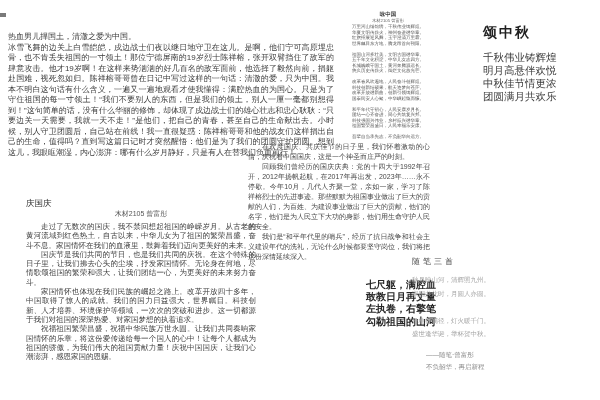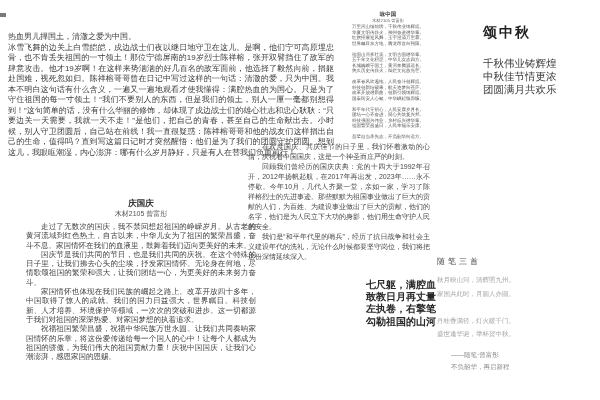--- a/index.html
+++ b/index.html
@@ -21,47 +21,47 @@
   .blockB{left:344px;top:10px;width:88px;height:130px;overflow:hidden;}
   .b-inner{width:176px;transform:scale(.5);transform-origin:0 0;
            text-align:center;color:#555;}
   .b-title{font-size:11px;font-weight:bold;color:#444;line-height:14px;}
   .b-author{font-size:8.5px;color:#666;line-height:12px;margin-bottom:2px;}
   .b-line{font-size:9px;line-height:11px;white-space:nowrap;}
 
   
   .blockC{left:483px;top:24px;width:110px;color:#333;}
   .c-title{font-size:14px;font-weight:700;color:#1f1f1f;letter-spacing:2px;
-           margin-bottom:15px;}
+           margin-bottom:9px;}
   .c-line{font-size:10.5px;line-height:13px;white-space:nowrap;color:#3a3a3a;}
 
   
   .blockD{left:248px;top:142px;width:182px;color:#474747;font-size:7px;
           line-height:10px;text-align:justify;}
   .blockD p{text-indent:2em;margin:0;}
 
   
   .blockE{left:26px;top:197px;width:230px;color:#3c3c3c;}
-  .e-title{text-align:center;font-size:8.5px;font-weight:bold;color:#333;
+  .e-title{text-align:left;font-size:8.5px;font-weight:normal;color:#333;
            line-height:12px;}
   .e-author{text-align:center;font-size:7px;color:#555;line-height:10px;
             margin-bottom:3px;}
   .e-body{font-size:7.5px;line-height:9.3px;text-align:justify;}
   .e-body p{text-indent:2em;margin:0;}
 
   
   .blockG{left:460px;top:158px;width:140px;color:#1b1b1b;}
   .g-line{font-size:12px;line-height:15.5px;letter-spacing:.5px;white-space:nowrap;}
 
   
   .blockH{left:366px;top:279px;width:95px;color:#262626;font-weight:bold;}
   .h-line{font-size:10px;line-height:12.2px;white-space:nowrap;}
 
   
-  .blockI{left:437px;top:256px;width:110px;}
+  .blockI{left:412px;top:256px;width:110px;}
   .i-title{font-size:8px;color:#4a4a4a;letter-spacing:3px;margin-bottom:6px;}
   .i-line{font-size:6.5px;line-height:13.5px;color:#a3a3a3;white-space:nowrap;}
   .i-sig{margin-top:8px;padding-left:14px;}
   .i-sig div{font-size:6.5px;line-height:12px;color:#8a8a8a;white-space:nowrap;}
 </style>
 </head>
 <body>
 
 <div class="canvas">
 
@@ -100,20 +100,21 @@
           <div class="b-line">吾辈自当承先志，不负韶华向远方。</div>
           <div class="b-line">祝福祖国永昌盛，明朝更胜好风光。</div>
         </div>
     </div>
   </section>
 
   <section class="blockC">
     <div class="c-title">颂中秋</div>
     <div>
         <div class="c-line">千秋伟业铸辉煌</div>
+        <div class="c-line">明月高悬伴欢悦</div>
         <div class="c-line">中秋佳节情更浓</div>
         <div class="c-line">团圆满月共欢乐</div>
       </div>
   </section>
 
   <section class="blockD">
     <div>
         <p>在欢度国庆、共庆佳节的日子里，我们怀着激动的心情，庆祝着中国国庆，这是一个神圣而庄严的时刻。</p>
         <p>回顾我们曾经历的国庆庆典：党的十四大于1992年召开，2012年扬帆起航，在2017年再出发，2023年……永不停歇。今年10月，几代人齐聚一堂，亲如一家，学习了陈祥榕烈士的先进事迹。那些默默为祖国事业做出了巨大的贡献的人们，为百姓、为建设事业做出了巨大的贡献，他们的名字，他们是为人民立下大功的身影，他们用生命守护人民的安全。</p>
         <p>我们是“和平年代里的哨兵”，经历了抗日战争和社会主义建设年代的洗礼，无论什么时候都要坚守岗位，我们将把这份深情延续深入。</p>

